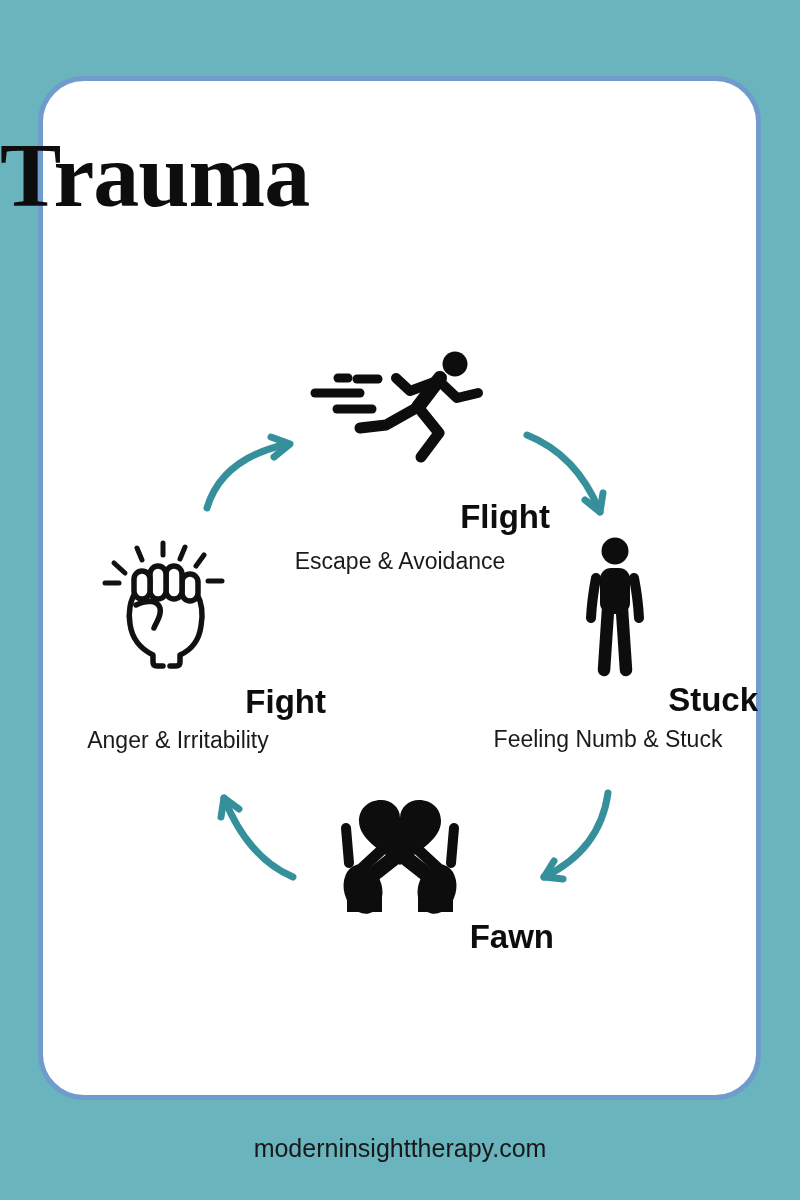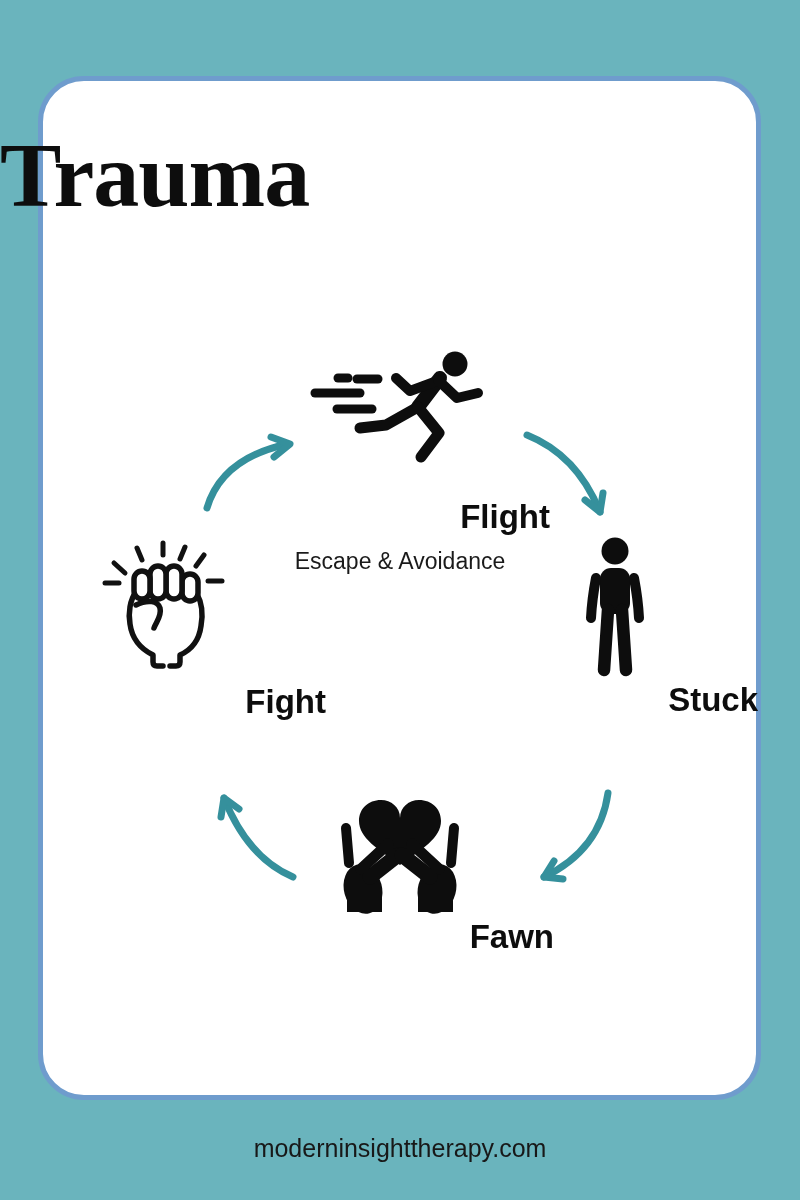--- a/index.html
+++ b/index.html
@@ -102,20 +102,21 @@
       </g>
       <g stroke="#0d0d0d" fill="none" stroke-linecap="round">
         <path d="M13,41 Q9,62 8,81" stroke-width="10"></path>
         <path d="M51,41 Q55,62 56,81" stroke-width="10"></path>
         <path d="M25,73 L21,133" stroke-width="12.5"></path>
         <path d="M39,73 L43,133" stroke-width="12.5"></path>
       </g>
     </svg>
   </div>
   <div class="label freeze-label">Stuck</div>
+  <div class="desc freeze-desc">Feeling Numb &amp; Stuck</div>
 
   <div class="icon fight-icon">
     <svg viewBox="0 0 130 135">
       <g stroke="#111" stroke-width="5" stroke-linecap="round" fill="none">
         <path d="M5,45 L19,45"></path>
         <path d="M14,25 L25,35"></path>
         <path d="M37,10 L42,22"></path>
         <path d="M63,5 L63,17"></path>
         <path d="M85,9 L80,21"></path>
         <path d="M104,17 L96,28"></path>
@@ -126,20 +127,21 @@
         <path d="M97,56 C102,65 103,77 101,88 C99,103 91,112 80,117 L80,124 Q80,128 76,128 L70,128" fill="none"></path>
         <rect x="82" y="36" width="16" height="27" rx="8" fill="#fff"></rect>
         <rect x="66" y="28" width="16" height="33" rx="8" fill="#fff"></rect>
         <rect x="50" y="28" width="16" height="33" rx="8" fill="#fff"></rect>
         <rect x="34" y="33" width="16" height="28" rx="8" fill="#fff"></rect>
         <path d="M36,67 C48,61 58,63 60,70 C62,78 56,84 54,90" fill="none"></path>
       </g>
     </svg>
   </div>
   <div class="label fight-label">Fight</div>
+  <div class="desc fight-desc">Anger &amp; Irritability</div>
 
   <div class="icon fawn-icon">
     <svg viewBox="0 0 132 120">
       <path d="M66,21 C66,10 57,3 47,3 C34,3 25,12 25,24 C25,41 44,52 66,68 C88,52 107,41 107,24 C107,12 98,3 85,3 C75,3 66,10 66,21 Z" fill="#0d0d0d"></path>
       <g fill="#0d0d0d" stroke="#0d0d0d" stroke-linecap="round">
         <ellipse cx="29" cy="92" rx="19" ry="25" transform="rotate(-15 29 92)" stroke="none"></ellipse>
         <path d="M36,80 L64,58" stroke-width="15" fill="none"></path>
         <path d="M27,72 L54,47" stroke-width="11" fill="none"></path>
         <path d="M15,66 L12,31" stroke-width="10" fill="none"></path>
         <rect x="13" y="98" width="35" height="17" stroke="none"></rect>

